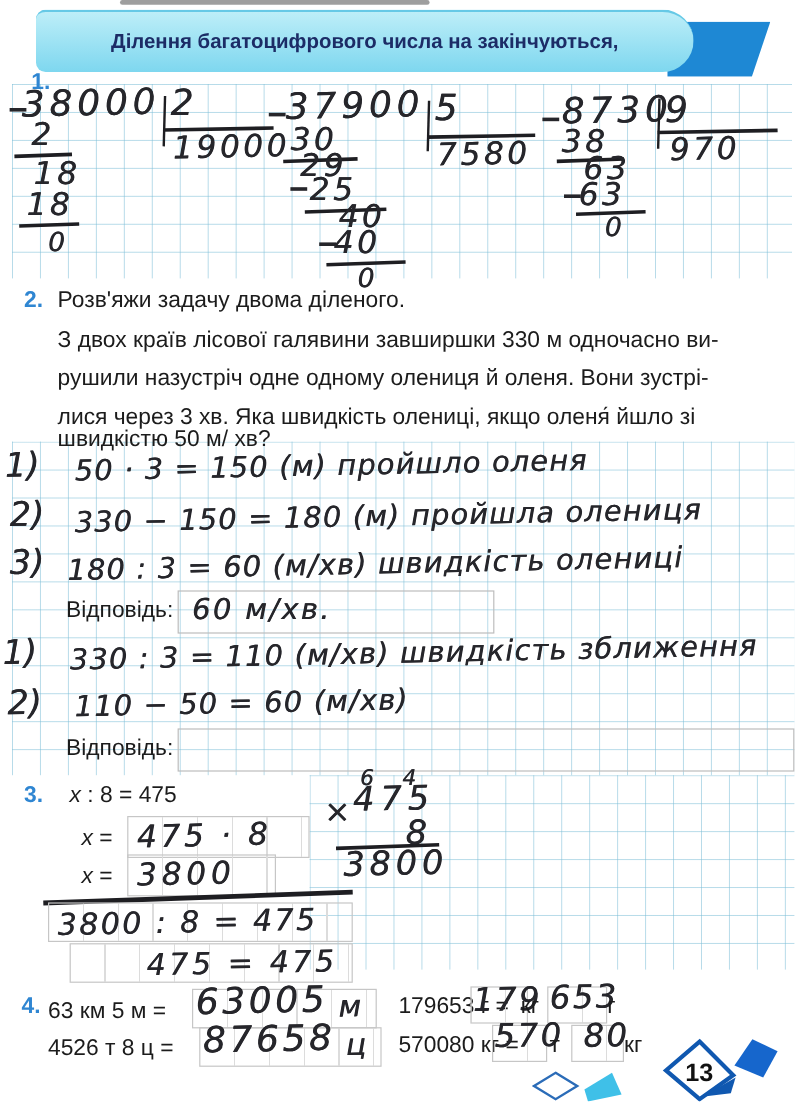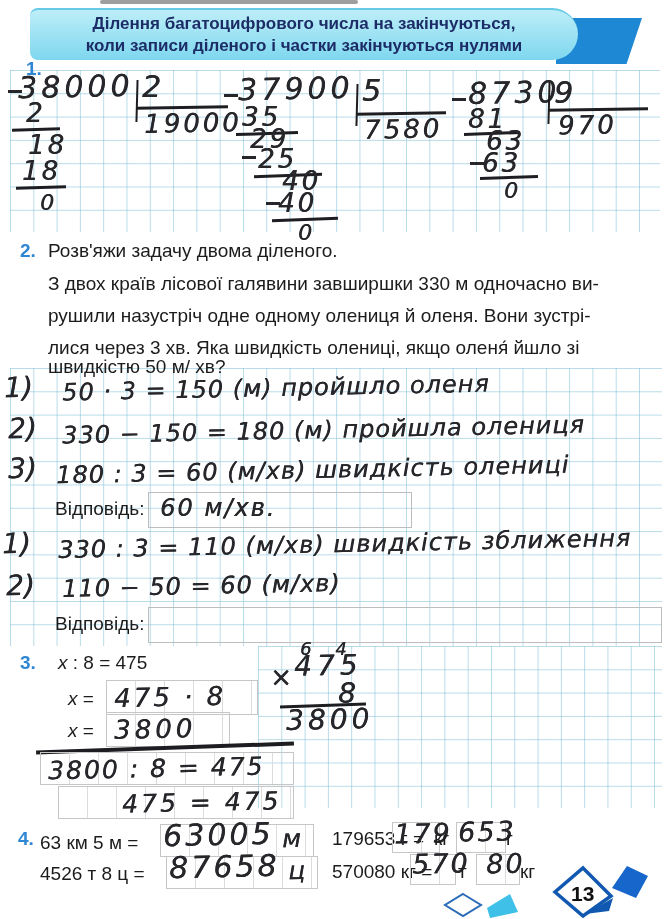--- a/index.html
+++ b/index.html
@@ -54,21 +54,20 @@
 </head>
 <body>
 
 <div id="page">
 
   <div class="scan-bar"></div>
 
   <div class="ribbon"></div>
   <div class="banner">
     <span>Ділення багатоцифрового числа на закінчуються,</span>
-    <span>коли записи діленого і частки закінчуються нулями</span>
   </div>
 
   <div class="grid" id="grid1"></div>
   <div class="grid" id="grid2"></div>
   <div class="grid" id="grid3"></div>
 
   <div class="tasknum" style="left:26px;top:58px;">1.</div>
 
   <div class="division" style="left:10px;top:72px;width:220px;height:150px;">
     <div class="dash" style="left:-2px;top:18px;"></div>
@@ -85,41 +84,41 @@
     <span class="hw z" style="left:30px;top:120px;">0</span>
   </div>
 
   <div class="division" style="left:228px;top:74px;width:222px;height:160px;">
     <div class="dash" style="left:-4px;top:20px;"></div>
     <span class="hw dividend rot" style="left:10px;top:0;">37900</span>
     <div class="vline" style="left:128px;top:10px;height:42px;"></div>
     <span class="hw divisor" style="left:134px;top:2px;">5</span>
     <div class="hline" style="left:128px;top:38px;width:90px;"></div>
     <span class="hw quotient rot" style="left:136px;top:42px;">7580</span>
-    <span class="hw st" style="left:14px;top:30px;">35</span>
+    <span class="hw st" style="left:14px;top:30px;">30</span>
     <div class="uline" style="left:8px;top:58px;width:62px;"></div>
     <span class="hw st" style="left:22px;top:52px;">29</span>
     <div class="dash" style="left:14px;top:82px;"></div>
     <span class="hw st" style="left:30px;top:72px;">25</span>
     <div class="uline" style="left:26px;top:100px;width:68px;"></div>
     <span class="hw st" style="left:54px;top:94px;">40</span>
     <div class="dash" style="left:38px;top:128px;"></div>
     <span class="hw st" style="left:50px;top:116px;">40</span>
     <div class="uline" style="left:44px;top:144px;width:66px;"></div>
     <span class="hw z" style="left:70px;top:148px;">0</span>
   </div>
 
   <div class="division" style="left:452px;top:78px;width:210px;height:140px;">
     <div class="dash" style="left:0px;top:20px;"></div>
     <span class="hw dividend rot" style="left:16px;top:0;">8730</span>
     <div class="vline" style="left:96px;top:4px;height:42px;"></div>
     <span class="hw divisor" style="left:102px;top:0;">9</span>
     <div class="hline" style="left:96px;top:30px;width:100px;"></div>
     <span class="hw quotient rot" style="left:106px;top:34px;">970</span>
-    <span class="hw st" style="left:16px;top:28px;">81</span>
+    <span class="hw st" style="left:16px;top:28px;">38</span>
     <div class="uline" style="left:12px;top:54px;width:56px;"></div>
     <span class="hw st" style="left:34px;top:50px;">63</span>
     <div class="dash" style="left:18px;top:84px;"></div>
     <span class="hw st" style="left:30px;top:72px;">63</span>
     <div class="uline" style="left:28px;top:98px;width:58px;"></div>
     <span class="hw z" style="left:52px;top:102px;">0</span>
   </div>
 
   <div class="tasknum" style="left:20px;top:240px;">2.</div>
   <div class="ptext" style="left:48px;top:240px;">Розв'яжи задачу двома діленого.</div>

